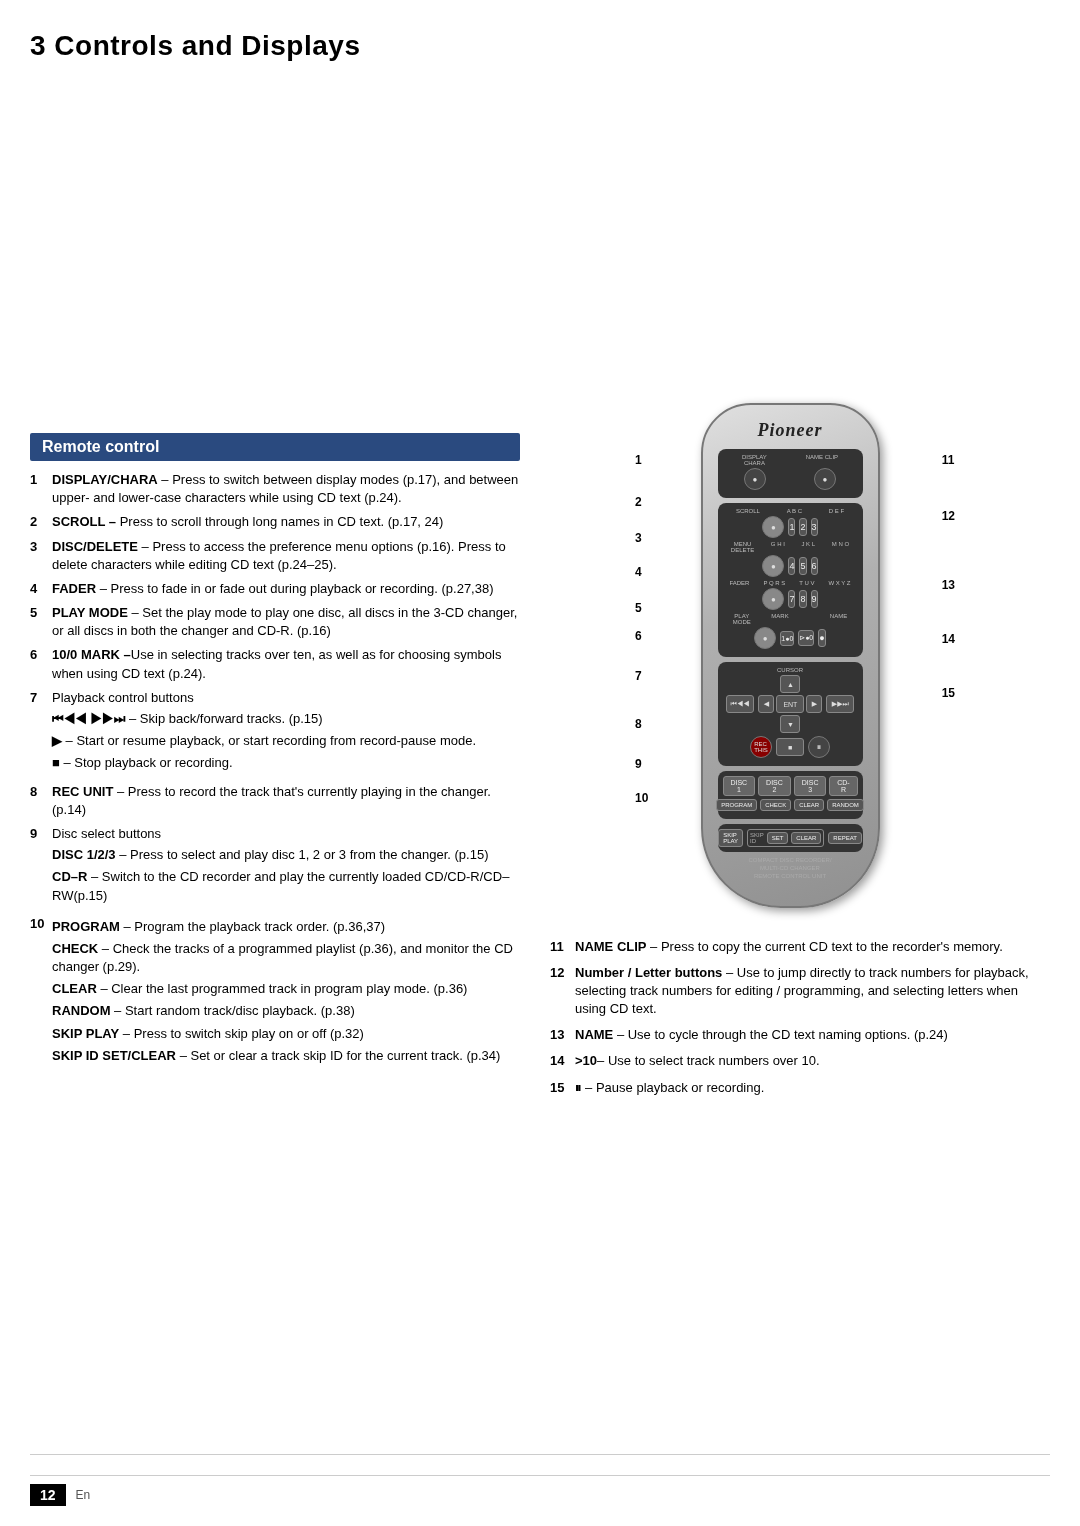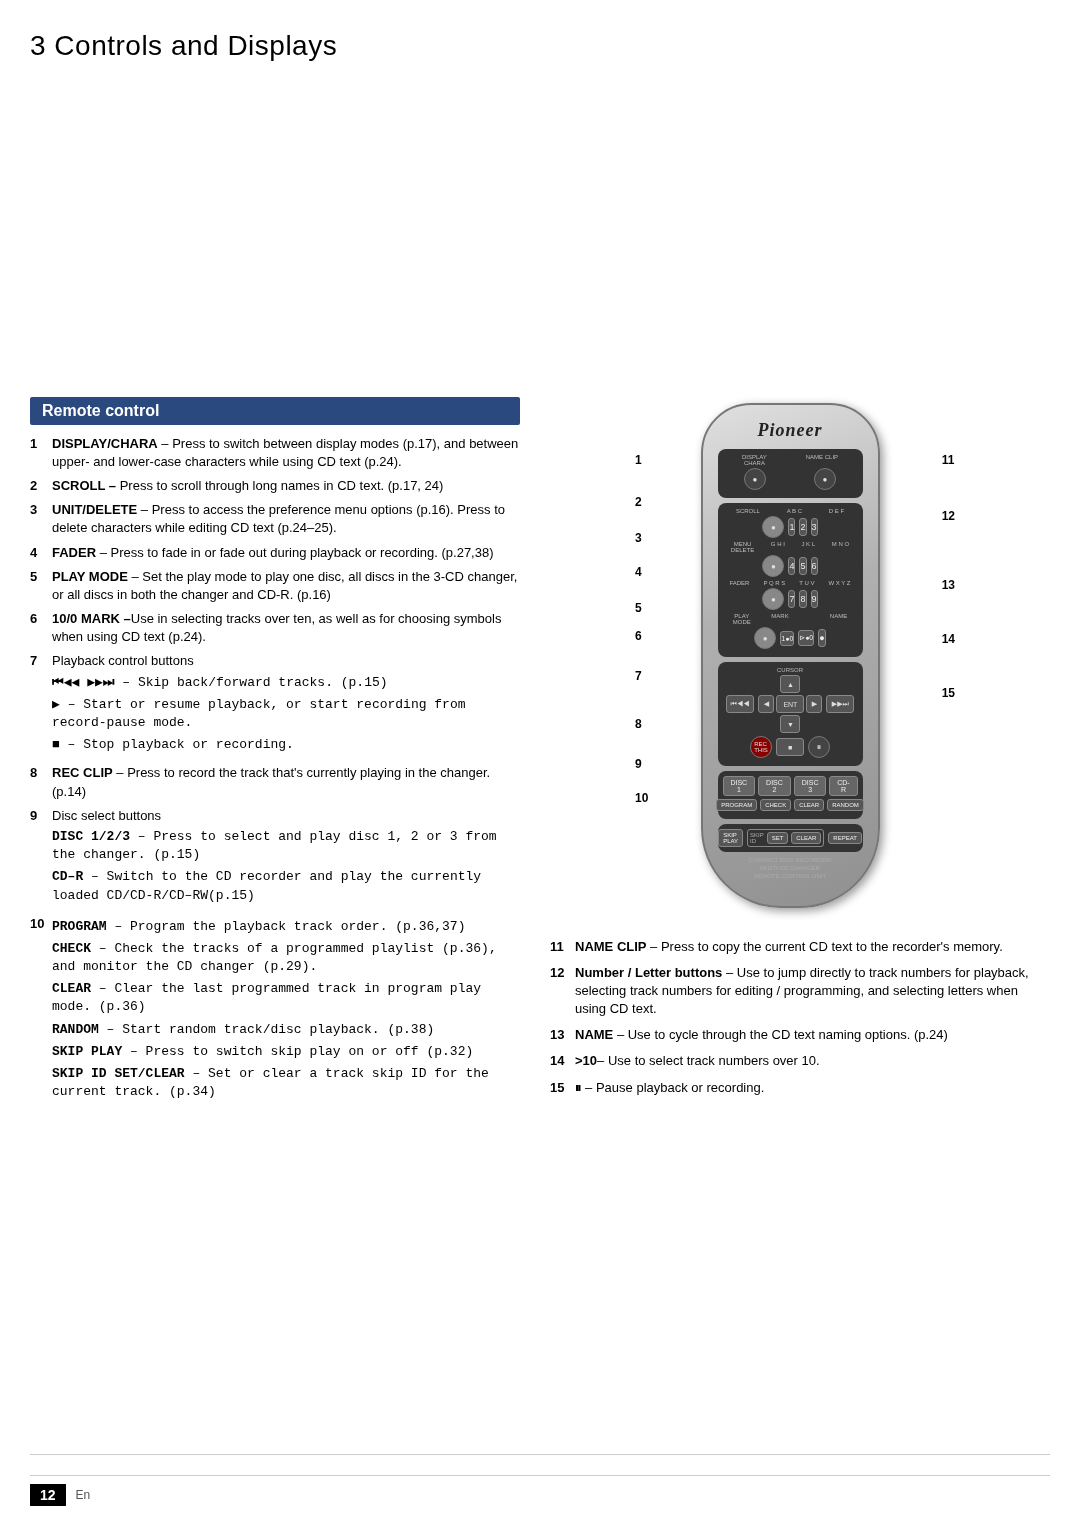--- a/index.html
+++ b/index.html
@@ -13,21 +13,21 @@
     }
     .page {
       display: flex;
       flex-direction: column;
       width: 1080px;
       min-height: 1526px;
       padding: 30px 30px 20px 30px;
     }
     .page-title {
       font-size: 28px;
-      font-weight: normal;
+      font-weight: bold;
       margin-bottom: 12px;
       letter-spacing: 0.5px;
     }
     .main-content {
       display: flex;
       flex-direction: row;
       gap: 20px;
       flex: 1;
       align-items: center;
     }
@@ -69,21 +69,20 @@
     .item-content {
       flex: 1;
     }
     .item-content b {
       font-weight: bold;
     }
     .item-content .sub-list {
       list-style: none;
       padding-left: 0;
       margin-top: 3px;
-      font-family: Liberation Mono, monospace;
     }
     .item-content .sub-list li {
       margin-bottom: 4px;
       line-height: 1.4;
     }
     .sub-heading {
       font-weight: normal;
       margin-bottom: 2px;
     }
     .remote-body {
@@ -272,21 +271,21 @@
         <li>
           <span class="item-number">2</span>
           <div class="item-content">
             <b>SCROLL –</b> Press to scroll through long names in CD text. (p.17, 24)
           </div>
         </li>
 
         <li>
           <span class="item-number">3</span>
           <div class="item-content">
-            <b>UNIT/DELETE</b> – Press to access the preference menu options (p.16). Press to delete characters while editing CD text (p.24–25).
+            <b>DISC/DELETE</b> – Press to access the preference menu options (p.16). Press to delete characters while editing CD text (p.24–25).
           </div>
         </li>
 
         <li>
           <span class="item-number">4</span>
           <div class="item-content">
             <b>FADER</b> – Press to fade in or fade out during playback or recording.  (p.27,38)
           </div>
         </li>
 
@@ -312,21 +311,21 @@
               <li><b>⏮◀◀ ▶▶⏭</b> – Skip back/forward tracks. (p.15)</li>
               <li><b>▶</b> – Start or resume playback, or start recording from record-pause mode.</li>
               <li><b>■</b> – Stop playback or recording.</li>
             </ul>
           </div>
         </li>
 
         <li>
           <span class="item-number">8</span>
           <div class="item-content">
-            <b>REC CLIP</b> – Press to record the track that's currently playing in the changer. (p.14)
+            <b>REC UNIT</b> – Press to record the track that's currently playing in the changer. (p.14)
           </div>
         </li>
 
         <li>
           <span class="item-number">9</span>
           <div class="item-content">
             <div class="sub-heading">Disc select buttons</div>
             <ul class="sub-list">
               <li><b>DISC 1/2/3</b> – Press to select and play disc 1, 2 or 3 from the changer. (p.15)</li>
               <li><b>CD–R</b> – Switch to the CD recorder and play the currently loaded CD/CD-R/CD–RW(p.15)</li>

